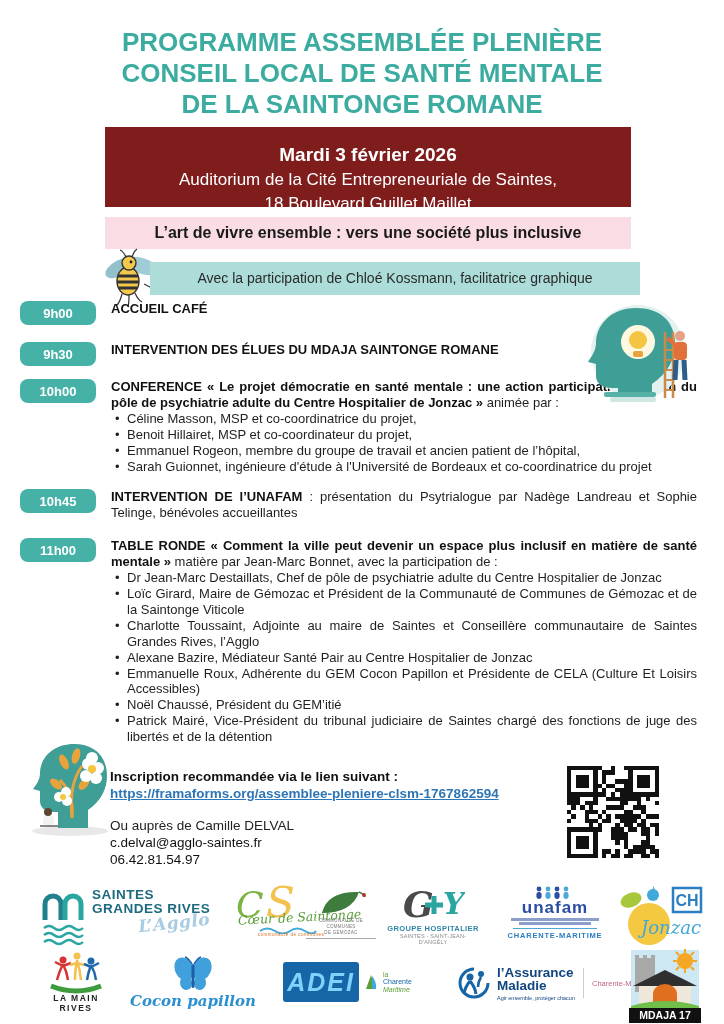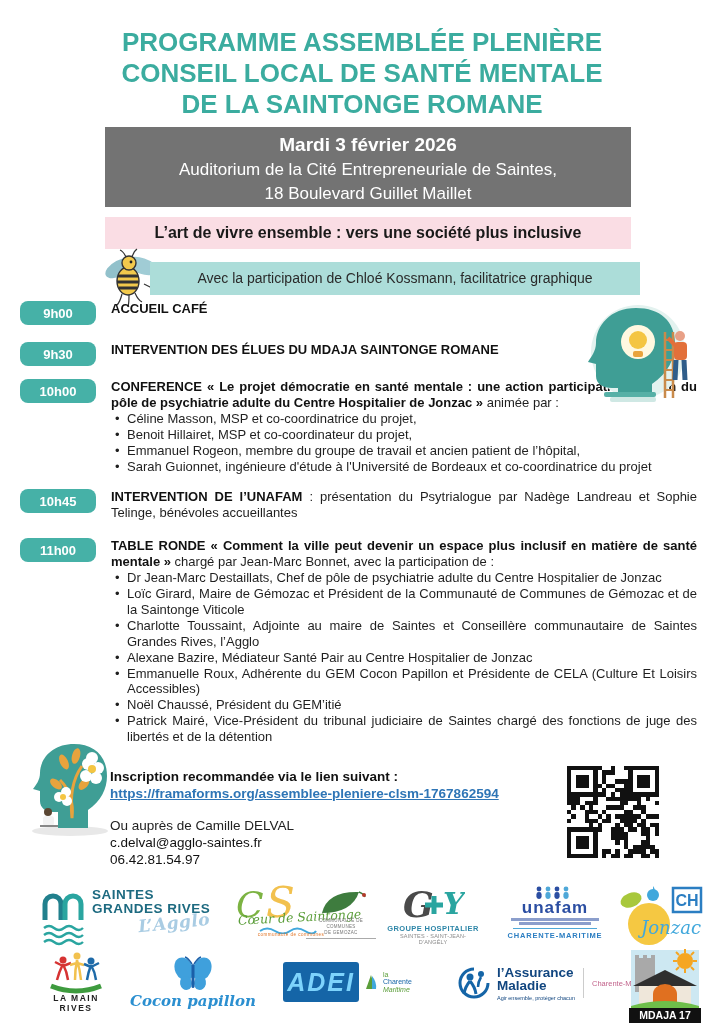--- a/index.html
+++ b/index.html
@@ -3,21 +3,21 @@
 <meta charset="utf-8">
 <style>
   html,body{margin:0;padding:0;background:#fff;}
   .page{position:relative;width:724px;height:1024px;background:#fff;overflow:hidden;
         font-family:"Liberation Sans",sans-serif;color:#222;}
   
   .title{position:absolute;top:27px;left:0;width:724px;text-align:center;
          color:#3BAC9F;font-size:26px;font-weight:bold;line-height:31px;}
   
   .banner-orange{position:absolute;left:105px;top:127px;width:526px;height:80px;
-                 background:#737373;color:#fff;text-align:center;padding-top:5px;box-sizing:border-box;}
+                 background:#7f1d1d;color:#fff;text-align:center;padding-top:15px;box-sizing:border-box;}
   .banner-orange .date{font-size:19px;font-weight:bold;line-height:26px;}
   .banner-orange .loc{font-size:17px;line-height:24px;}
   
   .banner-pink{position:absolute;left:105px;top:217px;width:526px;height:32px;background:#FADDE4;
                color:#191919;font-weight:bold;font-size:16px;text-align:center;line-height:32px;}
   
   .banner-teal{position:absolute;left:150px;top:262px;width:490px;height:33px;background:#ACDDD9;
                color:#2a2a2a;font-size:14px;text-align:center;line-height:33px;}
   .bee{position:absolute;left:98px;top:248px;}
   
@@ -159,21 +159,21 @@
     <div class="pill">10h45</div>
     <div class="content">
       <div class="lead"><b class="lead-bold">INTERVENTION DE l’UNAFAM</b><span class="lead-rest"> : présentation du Psytrialogue par Nadège Landreau et Sophie Telinge, bénévoles accueillantes</span></div>
 
     </div>
   </div>
 
   <div class="sched-row">
     <div class="pill">11h00</div>
     <div class="content">
-      <div class="lead"><b class="lead-bold">TABLE RONDE « Comment la ville peut devenir un espace plus inclusif en matière de santé mentale »</b><span class="lead-rest"> chargé par Jean-Marc Bonnet, avec la participation de :</span></div>
+      <div class="lead"><b class="lead-bold">TABLE RONDE « Comment la ville peut devenir un espace plus inclusif en matière de santé mentale »</b><span class="lead-rest"> matière par Jean-Marc Bonnet, avec la participation de :</span></div>
       <ul class="bullets">
             <li>Dr Jean-Marc Destaillats, Chef de pôle de psychiatrie adulte du Centre Hospitalier de Jonzac</li>
             <li>Loïc Girard, Maire de Gémozac et Président de la Communauté de Communes de Gémozac et de la Saintonge Viticole</li>
             <li>Charlotte Toussaint, Adjointe au maire de Saintes et Conseillère communautaire de Saintes Grandes Rives, l’Agglo</li>
             <li>Alexane Bazire, Médiateur Santé Pair au Centre Hospitalier de Jonzac</li>
             <li>Emmanuelle Roux, Adhérente du GEM Cocon Papillon et Présidente de CELA (Culture Et Loisirs Accessibles)</li>
             <li>Noël Chaussé, Président du GEM’itié</li>
             <li>Patrick Mairé, Vice-Président du tribunal judiciaire de Saintes chargé des fonctions de juge des libertés et de la détention</li>
           </ul>
     </div>

